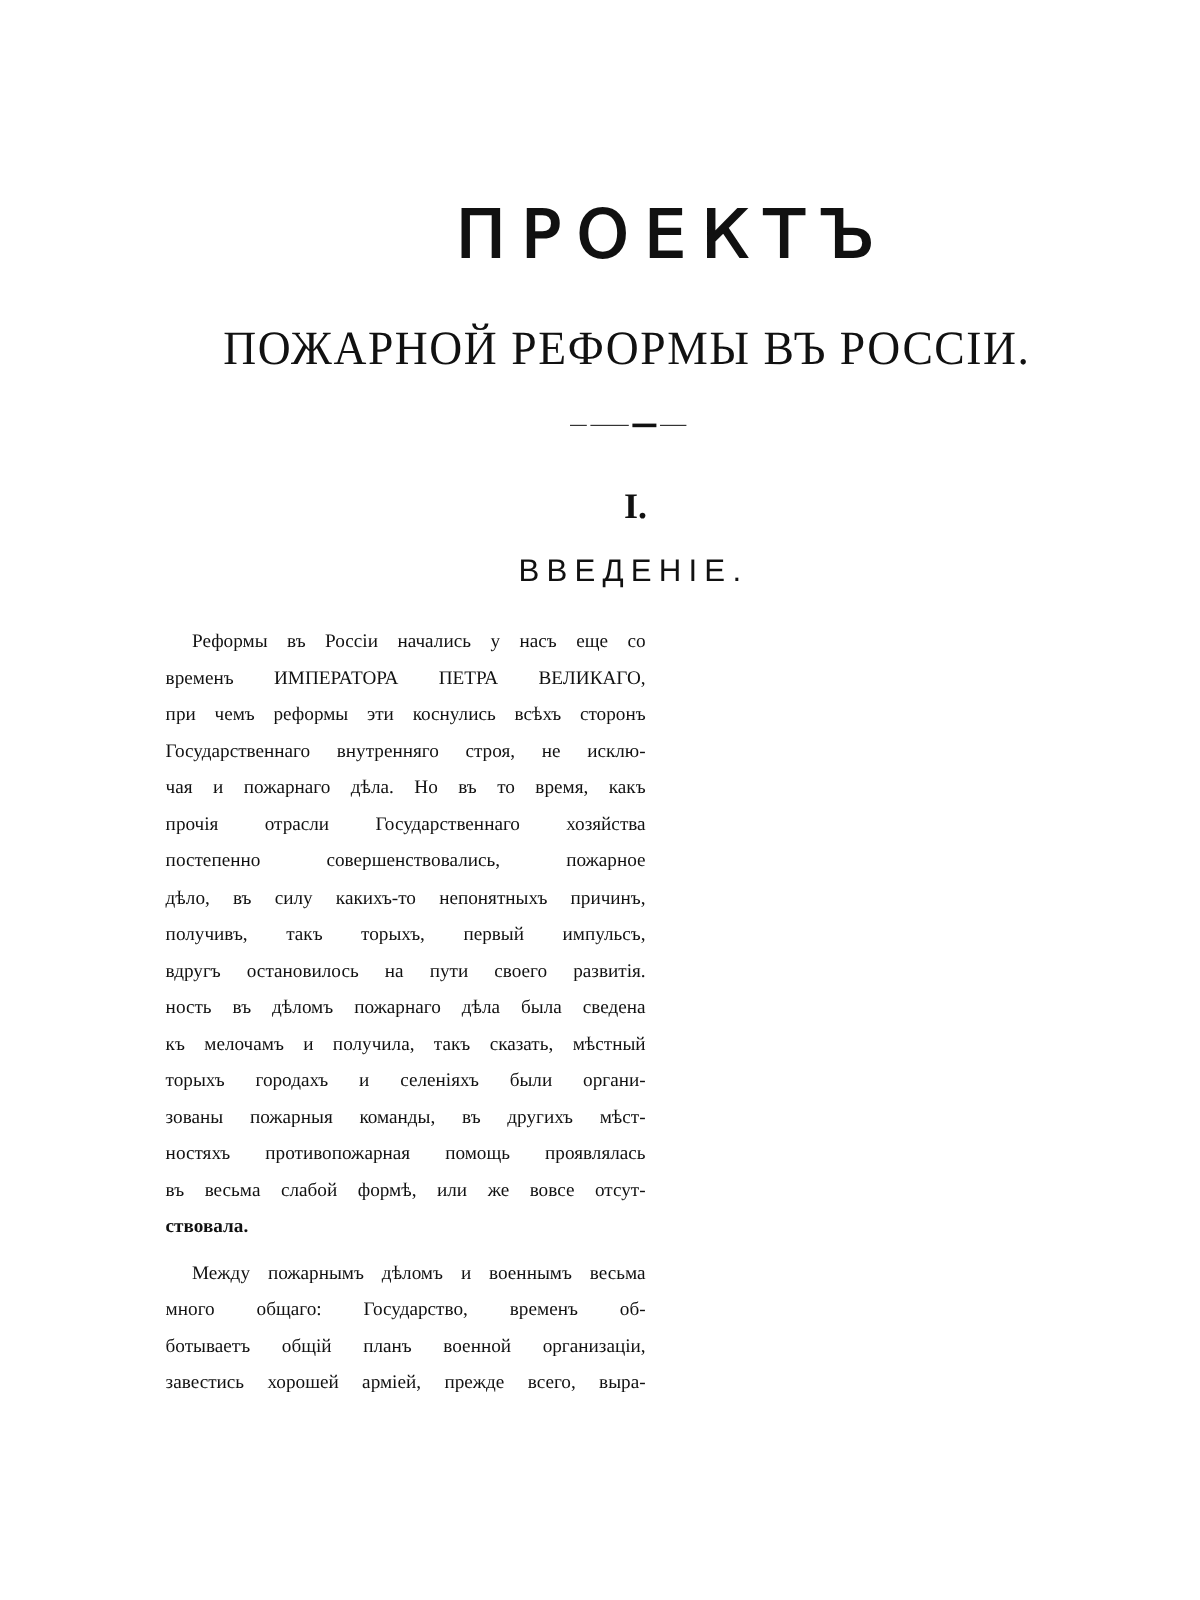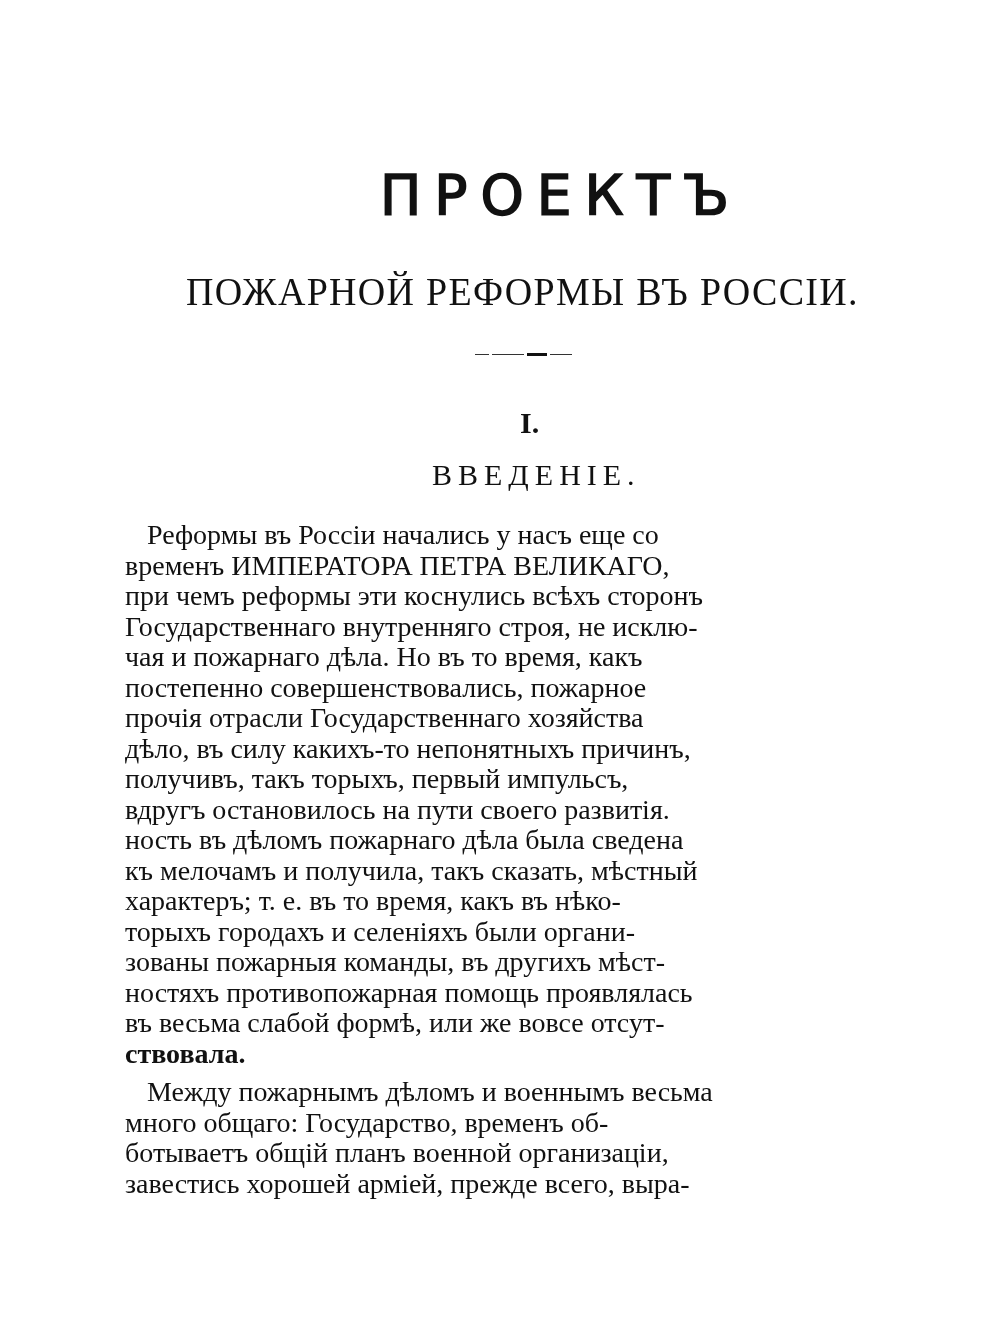--- a/index.html
+++ b/index.html
@@ -69,33 +69,33 @@
       top: 405px;
       font-family: "Liberation Serif", serif;
       font-weight: 700;
       font-size: 30px;
       line-height: 36px;
     }
     .section-title {
       position: absolute;
       left: 432px;
       top: 455px;
-      font-family: Liberation Serif, serif;
-      font-size: 30px;
+      font-family: Liberation Sans, sans-serif;
+      font-size: 26px;
       letter-spacing: 6px;
       line-height: 40px;
       white-space: nowrap;
     }
     .body-text {
       position: absolute;
-      left: 125px;
+      left: 138px;
       top: 520px;
       width: 400px;
       font-family: "Liberation Serif", serif;
-      font-size: 28px;
+      font-size: 16px;
       line-height: 30.5px;
     }
     .line {
       display: block;
       white-space: nowrap;
       text-align: justify;
       text-align-last: justify;
       height: 30.5px;
     }
     .line.indent { padding-left: 22px; }
@@ -122,28 +122,27 @@
 
   <div class="section-title">ВВЕДЕНІЕ.</div>
 
   <div class="body-text">
     <div>
       <span class="line indent">Реформы въ Россіи начались у насъ еще со</span>
       <span class="line">временъ ИМПЕРАТОРА ПЕТРА ВЕЛИКАГО,</span>
       <span class="line">при чемъ реформы эти коснулись всѣхъ сторонъ</span>
       <span class="line">Государственнаго внутренняго строя, не исклю-</span>
       <span class="line">чая и пожарнаго дѣла. Но въ то время, какъ</span>
+      <span class="line">прочія отрасли Государственнаго хозяйства</span>
       <span class="line">постепенно совершенствовались, пожарное</span>
-      <span class="line">прочія отрасли Государственнаго хозяйства</span>
       <span class="line">дѣло, въ силу какихъ-то непонятныхъ причинъ,</span>
       <span class="line">получивъ, такъ торыхъ, первый импульсъ,</span>
       <span class="line">вдругъ остановилось на пути своего развитія.</span>
       <span class="line">ность въ дѣломъ пожарнаго дѣла была сведена</span>
       <span class="line">къ мелочамъ и получила, такъ сказать, мѣстный</span>
-      <span class="line">характеръ; т. е. въ то время, какъ въ нѣко-</span>
       <span class="line">торыхъ городахъ и селеніяхъ были органи-</span>
       <span class="line">зованы пожарныя команды, въ другихъ мѣст-</span>
       <span class="line">ностяхъ противопожарная помощь проявлялась</span>
       <span class="line">въ весьма слабой формѣ, или же вовсе отсут-</span>
       <span class="line last">ствовала.</span>
     </div>
     <div class="para-gap"></div>
     <div>
       <span class="line indent">Между пожарнымъ дѣломъ и военнымъ весьма</span>
       <span class="line">много общаго: Государство, временъ об-</span>

